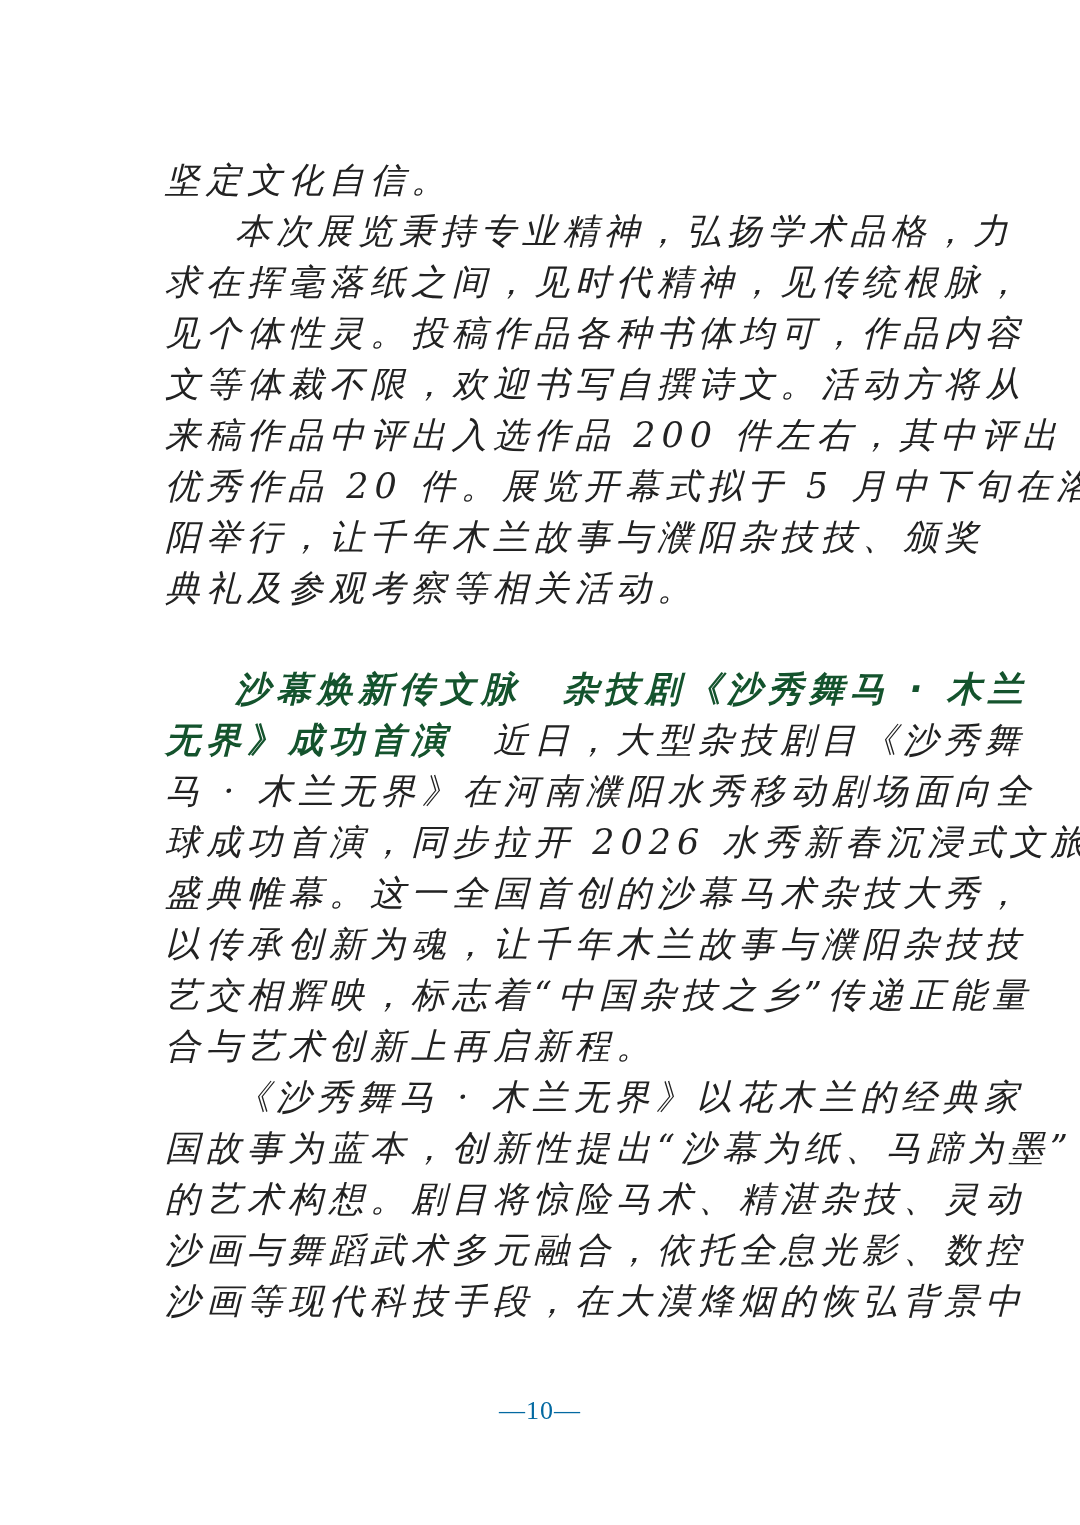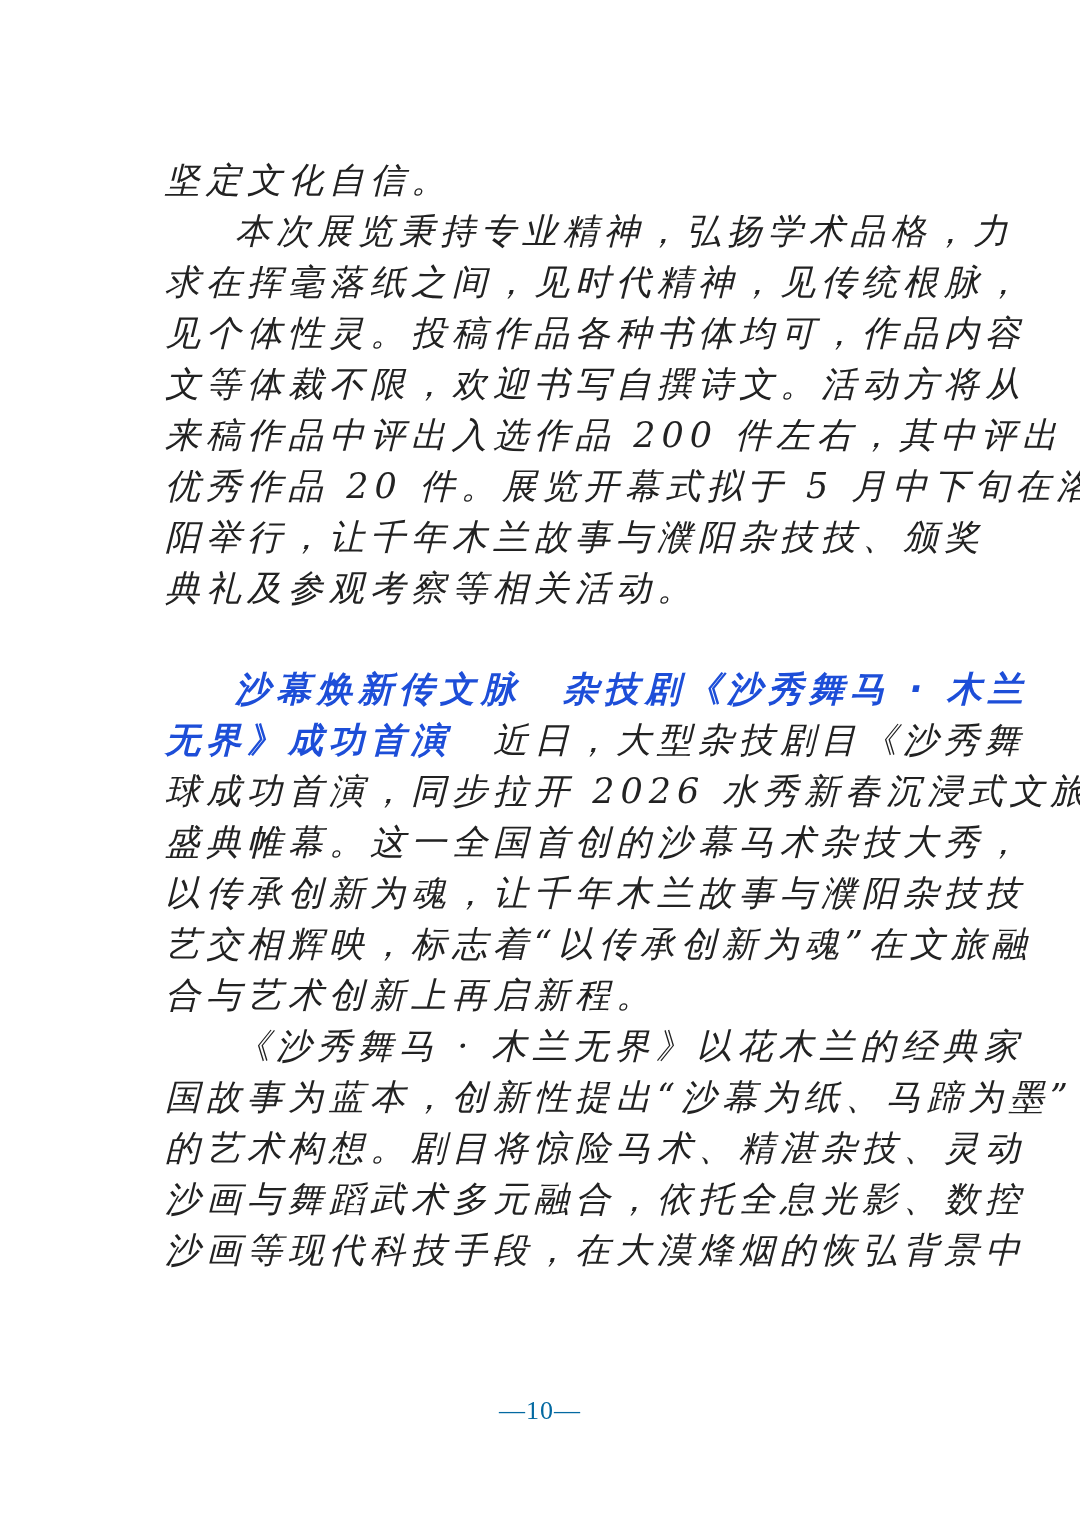--- a/index.html
+++ b/index.html
@@ -32,21 +32,21 @@
     }
     .indent {
       padding-left: 70px;
     }
     .gap {
       height: 50px;
     }
     .bold {
       font-family: "DejaVu Sans", "Liberation Sans", sans-serif;
       font-weight: bold;
-      color: #1d4ed8;
+      color: #14532d;
     }
     .page-number {
       position: absolute;
       left: 0;
       width: 1080px;
       top: 1396px;
       text-align: center;
       font-size: 26px;
       font-family: "Liberation Serif", "DejaVu Serif", serif;
       color: #0369a1;
@@ -66,24 +66,25 @@
   <div class="line">文等体裁不限，欢迎书写自撰诗文。活动方将从</div>
   <div class="line">来稿作品中评出入选作品 200 件左右，其中评出</div>
   <div class="line">优秀作品 20 件。展览开幕式拟于 5 月中下旬在洛</div>
   <div class="line">阳举行，让千年木兰故事与濮阳杂技技、颁奖</div>
   <div class="line">典礼及参观考察等相关活动。</div>
 
   <div class="gap"></div>
 
   <div class="line indent bold">沙幕焕新传文脉　杂技剧《沙秀舞马 · 木兰</div>
   <div class="line"><span class="bold">无界》成功首演</span><span>　近日，大型杂技剧目《沙秀舞</span></div>
+  <div class="line">马 · 木兰无界》在河南濮阳水秀移动剧场面向全</div>
   <div class="line">球成功首演，同步拉开 2026 水秀新春沉浸式文旅</div>
   <div class="line">盛典帷幕。这一全国首创的沙幕马术杂技大秀，</div>
   <div class="line">以传承创新为魂，让千年木兰故事与濮阳杂技技</div>
-  <div class="line">艺交相辉映，标志着“以传承创新为魂”在文旅融</div>
+  <div class="line">艺交相辉映，标志着“中国杂技之乡”传递正能量</div>
   <div class="line">合与艺术创新上再启新程。</div>
 
   <div class="line indent">《沙秀舞马 · 木兰无界》以花木兰的经典家</div>
   <div class="line">国故事为蓝本，创新性提出“沙幕为纸、马蹄为墨”</div>
   <div class="line">的艺术构想。剧目将惊险马术、精湛杂技、灵动</div>
   <div class="line">沙画与舞蹈武术多元融合，依托全息光影、数控</div>
   <div class="line">沙画等现代科技手段，在大漠烽烟的恢弘背景中</div>
 </div>
 
 <div class="page-number">—10—</div>

